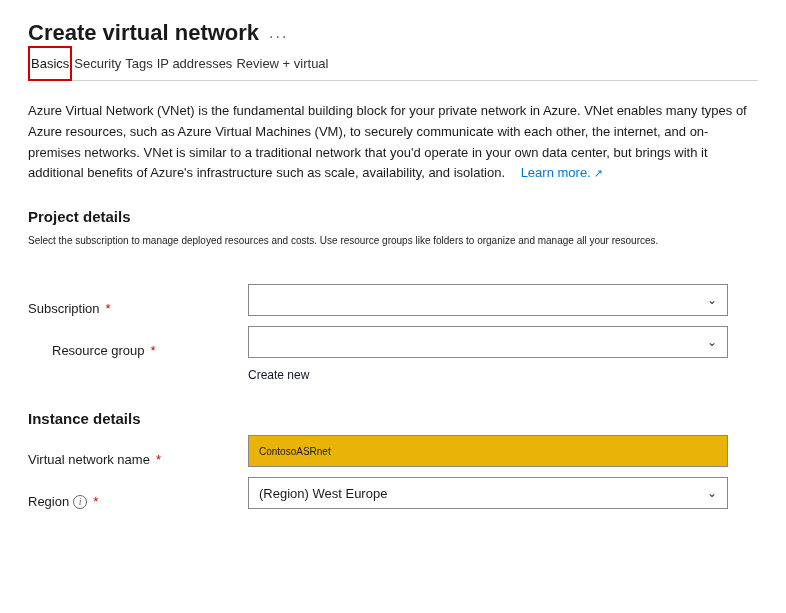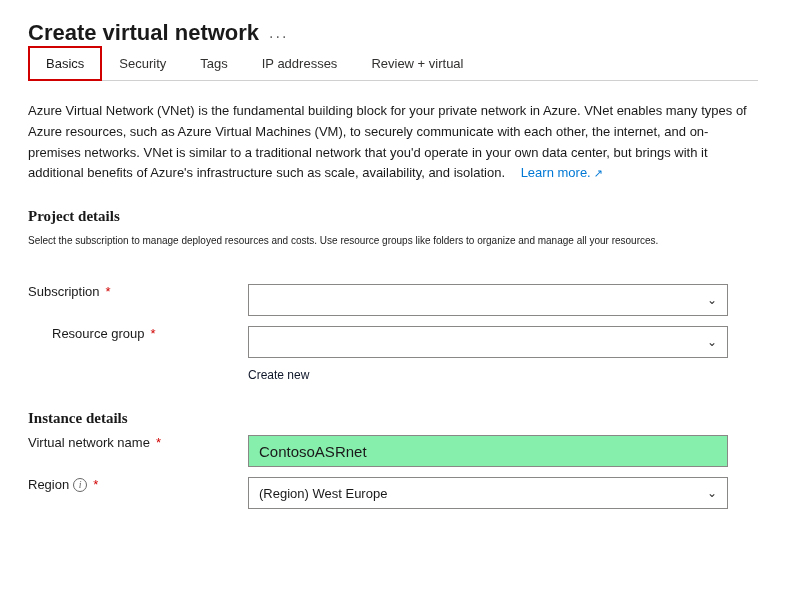--- a/index.html
+++ b/index.html
@@ -33,21 +33,21 @@
 
     .tabs {
       display: flex;
       align-items: center;
       gap: 0;
       border-bottom: 1px solid #d0d0d0;
       margin-bottom: 20px;
     }
 
     .tab {
-      padding: 8px 16px;
+      padding: 8px 1px;
       cursor: pointer;
       font-size: 13px;
       color: #323130;
       border: 1px solid transparent;
       margin-bottom: -1px;
       white-space: nowrap;
       text-decoration: none;
     }
 
     .tab.active {
@@ -73,37 +73,36 @@
     .learn-more::after {
       content: ' ↗';
       font-size: 11px;
     }
 
     .section-title {
       font-size: 15px;
       font-weight: 600;
       color: #1a1a1a;
       margin-bottom: 8px;
-      font-family: Liberation Serif, serif;
     }
 
     .section-desc {
       font-size: 10px;
       color: #1a1a1a;
       line-height: 1.5;
       margin-bottom: 36px;
     }
 
     .form-section {
       margin-bottom: 28px;
     }
 
     .form-row {
       display: flex;
-      align-items: flex-start;
+      align-items: flex-end;
       margin-bottom: 10px;
       min-height: 32px;
     }
 
     .form-label {
       min-width: 220px;
       font-size: 13px;
       color: #1a1a1a;
       display: flex;
       align-items: center;
@@ -151,23 +150,23 @@
     .dropdown-chevron {
       color: #323130;
       font-size: 12px;
     }
 
     .text-input {
       width: 100%;
       max-width: 480px;
       height: 32px;
       border: 1px solid #8a8886;
-      background: #86efac;
+      background: #eab308;
       padding: 0 10px;
-      font-size: 15px;
+      font-size: 10px;
       font-family: inherit;
       color: #1a1a1a;
       outline: none;
     }
 
     .resource-group-row {
       padding-left: 24px;
     }
 
     .resource-group-row .form-label {

